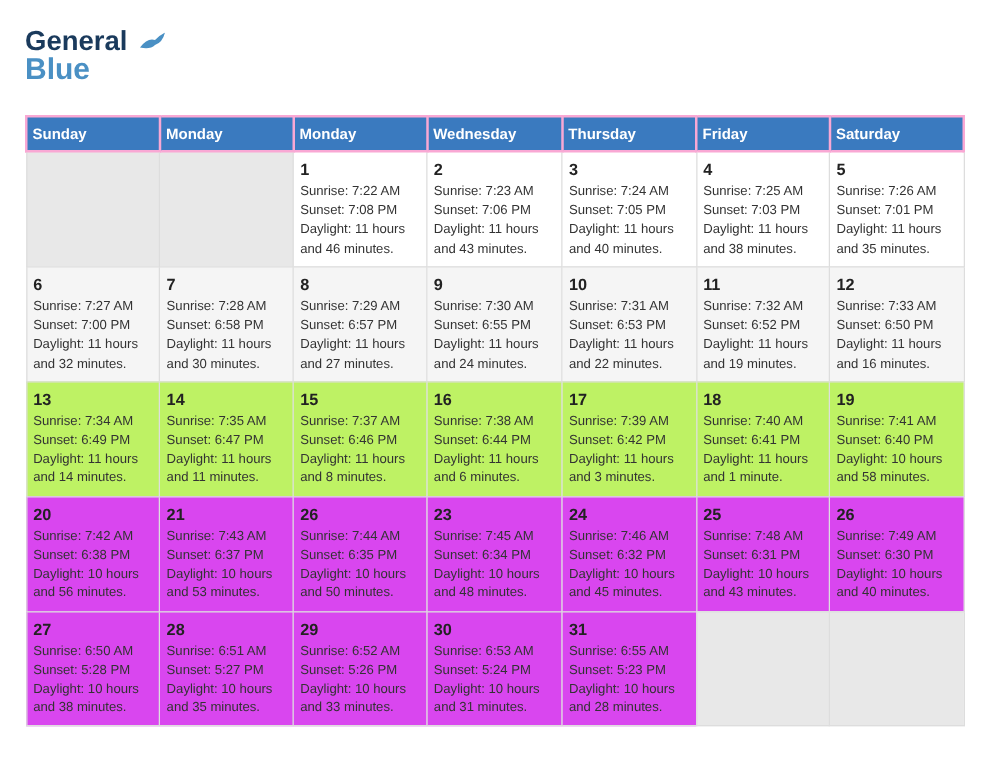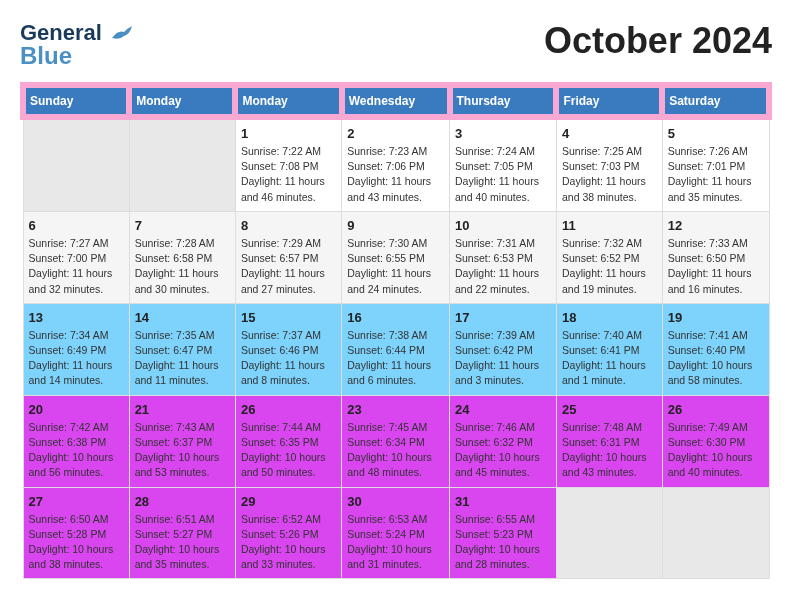--- a/index.html
+++ b/index.html
@@ -7,21 +7,21 @@
       font-family: Arial, sans-serif;
       background: #fff;
       width: 792px;
       min-height: 612px;
       padding: 20px;
     }
     .header-area {
       display: flex;
       justify-content: space-between;
       align-items: flex-start;
-      margin-bottom: 12px;
+      margin-bottom: 22px;
     }
     .logo {
       display: flex;
       flex-direction: column;
       align-items: flex-start;
     }
     .title-area {
       text-align: right;
     }
     .month-title {
@@ -38,21 +38,21 @@
       border-collapse: collapse;
       font-size: 11px;
     }
     thead th {
       background-color: #3a7abf;
       color: white;
       padding: 6px 4px;
       text-align: left;
       font-size: 12px;
       font-weight: bold;
-      border: 6px solid #f9a8d4;
+      border: 2px solid #f9a8d4;
     }
     tbody tr {
       border-bottom: 1px solid #ccc;
     }
     tbody tr:nth-child(odd) {
       background-color: #f9f9f9;
     }
     tbody tr:nth-child(even) {
       background-color: #ffffff;
     }
@@ -71,42 +71,41 @@
       margin-bottom: 3px;
     }
     .day-info {
       color: #333;
       font-size: 10.5px;
       line-height: 1.45;
     }
     
     .week-row-1 td { background-color: #ffffff; }
     .week-row-2 td { background-color: #f5f5f5; }
-    .week-row-3 td { background-color: #7dd3fc; }
+    .week-row-3 td { background-color: #bef264; }
     .week-row-4 td { background-color: #d946ef; }
     .week-row-5 td { background-color: #d946ef; }
     td.empty { background-color: #e8e8e8; }
   </style>
 </head>
 <body>
 
 <div class="header-area">
   <div class="logo">
     <div style="display:flex;align-items:center;gap:2px;">
       <div style="font-size:22px;font-weight:bold;color:#1a3a5c;">
         <span style="color:#1a3a5c;">General</span>
         <svg width="22" height="16" viewBox="0 0 22 16" style="display:inline-block;vertical-align:middle;margin-left:2px;">
           <path d="M2 12 Q8 4 14 6 Q18 2 22 0 Q20 8 14 10 Q10 14 2 12Z" fill="#4a90c4"></path>
         </svg>
       </div>
     </div>
     <div style="font-size:24px;font-weight:bold;color:#4a90c4;margin-top:-4px;">Blue</div>
   </div>
   <div class="title-area">
-    <div class="month-title">October 2024</div>
   </div>
 </div>
 
 <table>
   <thead>
     <tr>
     <th>Sunday</th>
         <th>Monday</th>
         <th>Monday</th>
         <th>Wednesday</th>

